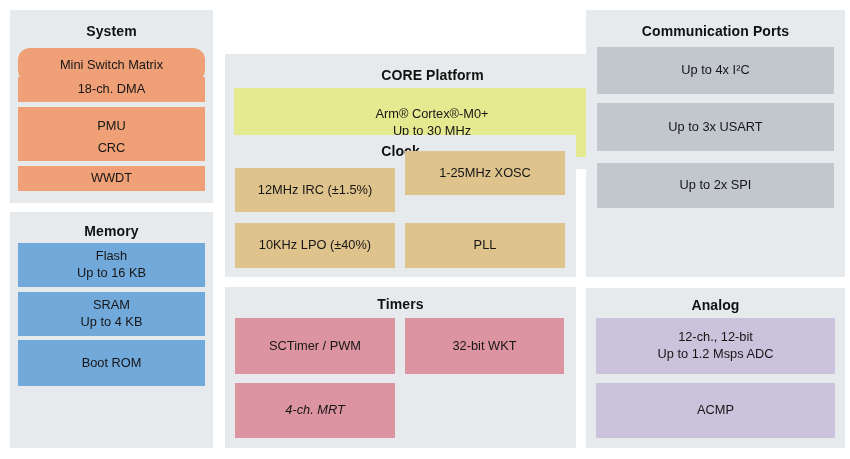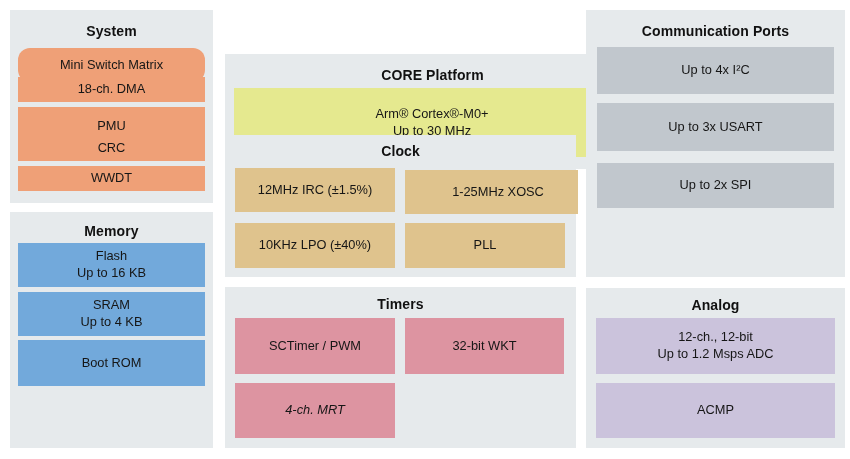--- a/index.html
+++ b/index.html
@@ -75,21 +75,21 @@
   
   #blk-flash { left: 8px; right: 8px; height: 44px; top: 31px;  }
   #blk-sram  { left: 8px; right: 8px; height: 44px; top: 80px;  }
   #blk-rom   { left: 8px; right: 8px; height: 46px; top: 128px; }
 
   
   #blk-cortex { left: 9px; right: 10px; height: 69px; top: 34px; }
 
   
   #blk-irc  { left: 10px;  width: 160px; height: 44px; top: 33px; }
-  #blk-xosc { left: 180px; width: 160px; height: 44px; top: 35px; padding-left: 13px; }
+  #blk-xosc { left: 180px; width: 160px; height: 44px; top: 16px; }
   #blk-lpo  { left: 10px;  width: 160px; height: 45px; top: 88px; }
   #blk-pll  { left: 180px; width: 160px; height: 45px; top: 88px; }
 
   
   #blk-sctimer { left: 10px;  width: 160px; height: 56px; top: 31px; }
   #blk-wkt     { left: 180px; width: 159px; height: 56px; top: 31px; }
   #blk-mrt     { left: 10px;  width: 160px; height: 55px; top: 96px; font-style: italic; }
 
   
   #blk-i2c   { left: 11px; right: 11px; height: 47px; top: 37px;  }

